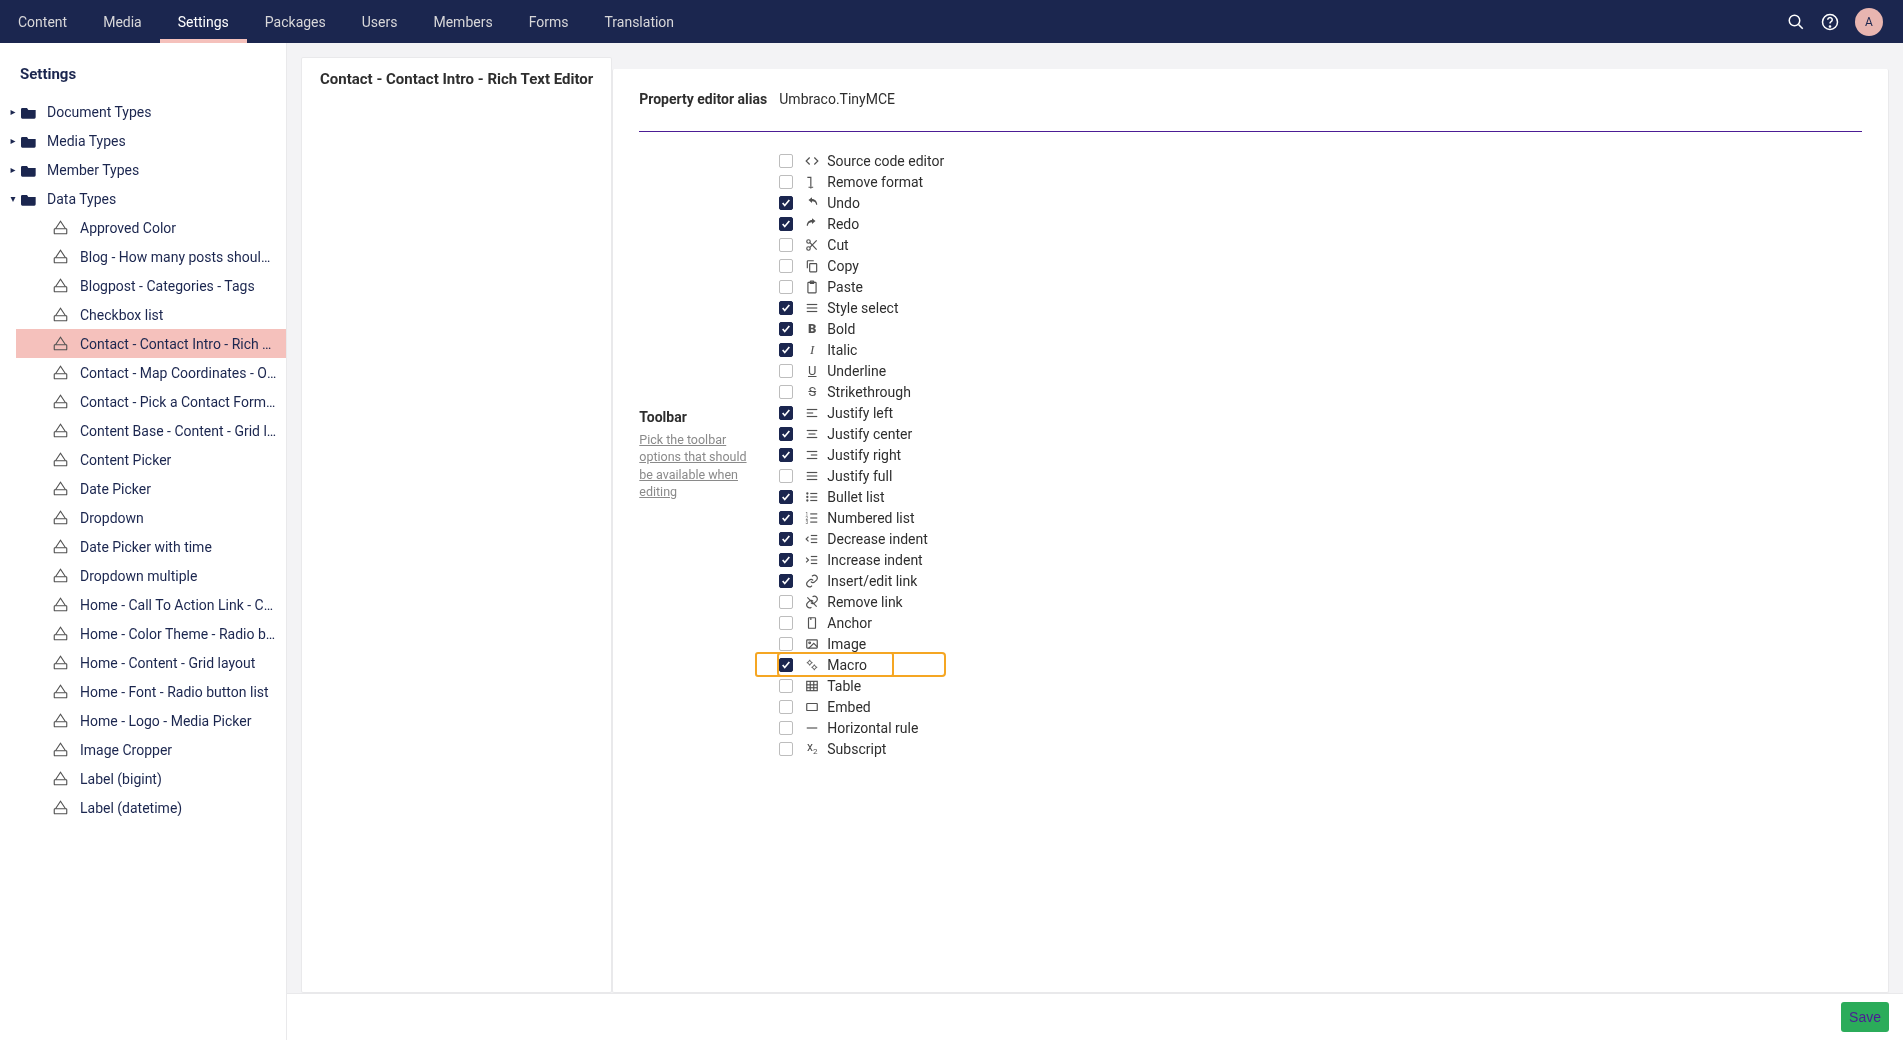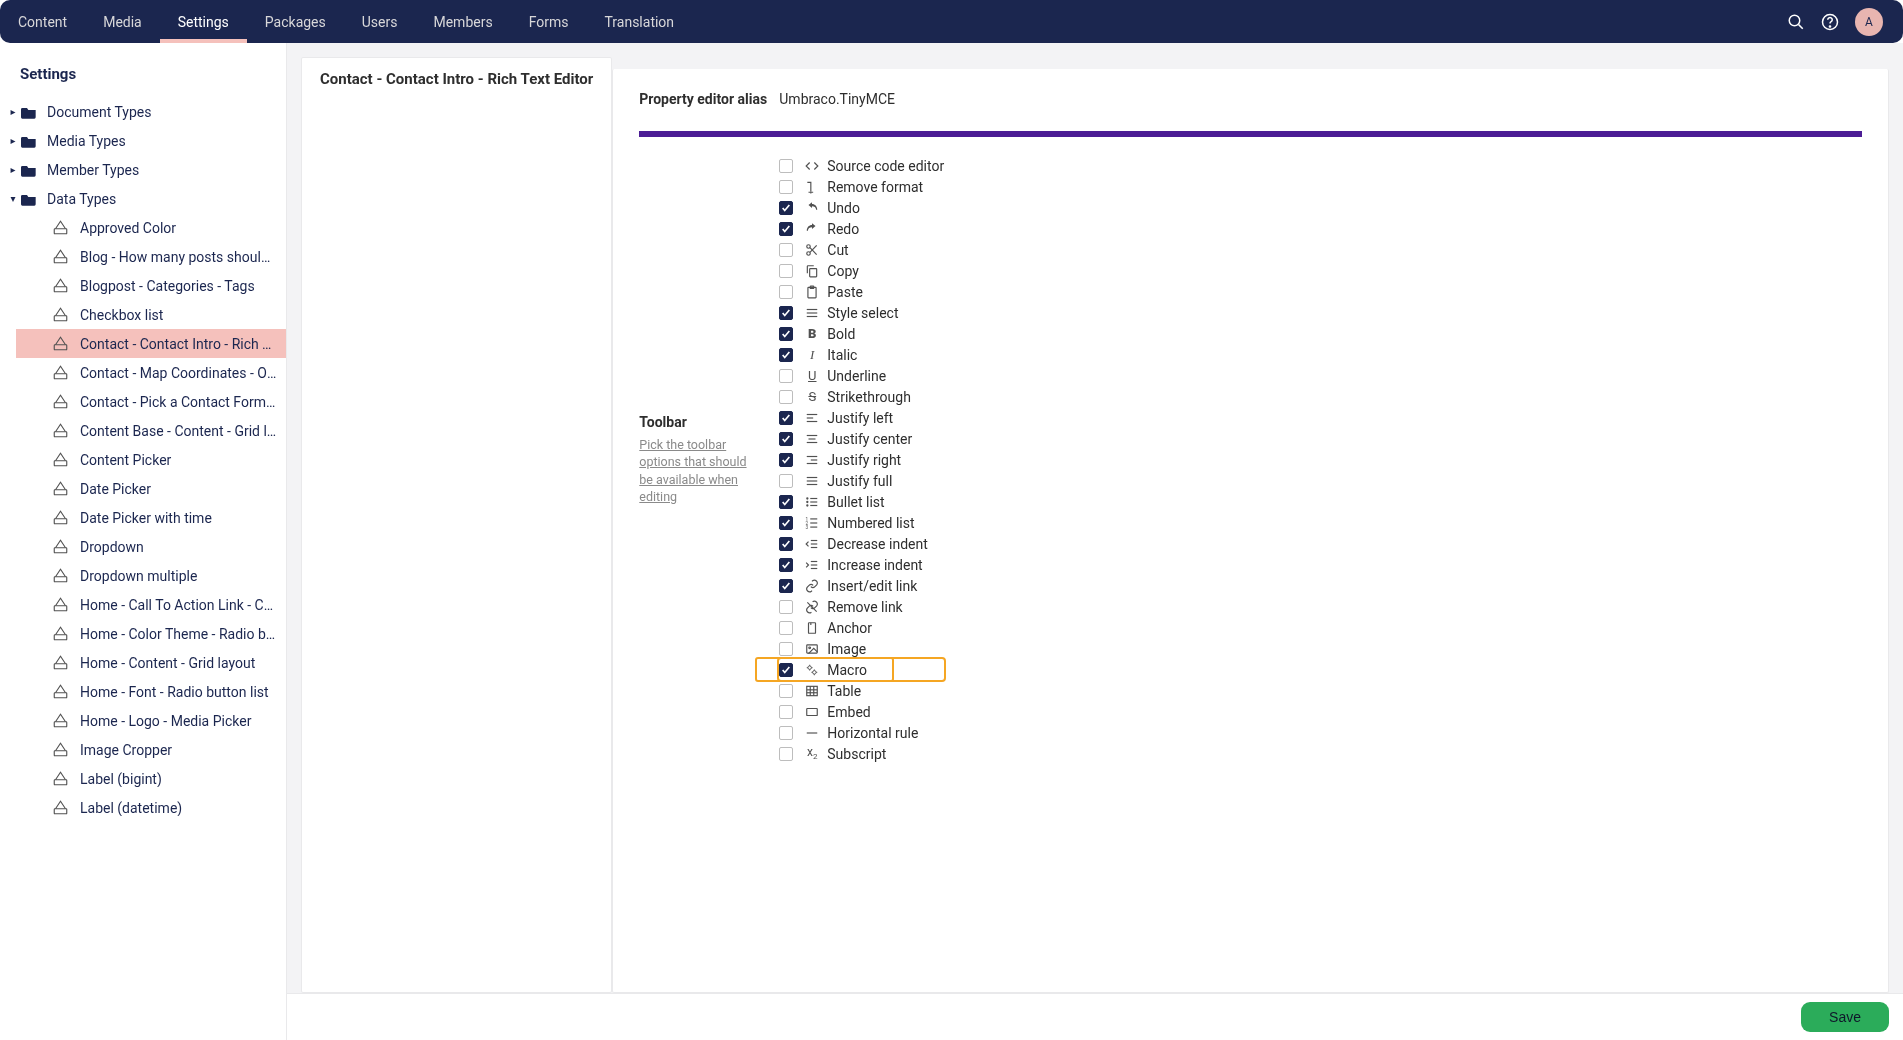--- a/index.html
+++ b/index.html
@@ -1,19 +1,19 @@
 <!DOCTYPE html>
 <html><head>
 <meta charset="utf-8">
 <style>
   * { box-sizing: border-box; margin: 0; padding: 0; }
   body { font-family: -apple-system, BlinkMacSystemFont, "Segoe UI", Roboto, "Helvetica Neue", Arial, sans-serif; font-size: 14px; color: #1b264f; background: #fff; overflow: hidden; }
   
   
-  .topnav { background: #1b264f; height: 43px; display: flex; align-items: center; padding: 0 0; color: #fff; position: relative; border-radius: 10px; }
+  .topnav { background: #1b264f; height: 43px; display: flex; align-items: center; padding: 0 0; color: #fff; position: relative; }
   .topnav-items { display: flex; height: 100%; }
   .topnav-item { padding: 0 18px; display: flex; align-items: center; color: #d8d7d9; font-size: 14px; cursor: pointer; position: relative; height:100%; }
   .topnav-item.active { color: #fff; }
   .topnav-item.active::after { content:''; position:absolute; left:0; right:0; bottom:0; height:4px; background:#f5c1bc; }
   .topnav-right { margin-left:auto; display:flex; align-items:center; gap:16px; padding-right:20px; }
   .topnav-icon { width:18px; height:18px; color:#fff; cursor:pointer; }
   .avatar { width:28px; height:28px; border-radius:50%; background:#e8b5b0; color:#1b264f; display:flex; align-items:center; justify-content:center; font-size:12px; }
 
   
   .layout { display:flex; height:calc(100vh - 43px); }
@@ -32,40 +32,40 @@
   .tree-sub .tree-row { padding-left:36px; }
   .tree-sub .tree-icon { margin-right:12px; }
   .tree-row.selected { background:#f5c1bc; }
   .tree-row.selected .tree-label { color:#1b264f; }
 
   
   .main { flex:1; display:flex; flex-direction:column; overflow:hidden; background:#f3f3f5; }
   .editor-wrap { margin:14px 14px 0 14px; flex:1; display:flex; flex-direction:row; overflow:hidden; }
   .editor-header { background:#fff; border:1px solid #e9e9eb; border-radius:2px; padding:12px 18px; font-weight:700; font-size:15px; color:#2e2e2e; }
   .editor-body { background:#fff; border:1px solid #e9e9eb; border-top:none; border-radius:2px; margin-top:12px; padding:18px 26px 20px 26px; flex:1; overflow-y:auto; }
-  .prop-row { display:flex; align-items:flex-start; padding:4px 0 24px 0; border-bottom:6px solid #4c1d95; margin-bottom:18px; }
+  .prop-row { display:flex; align-items:flex-start; padding:4px 0 24px 0; border-bottom:1px solid #4c1d95; margin-bottom:18px; }
   .prop-label-col { width:140px; flex-shrink:0; }
   .prop-label { font-weight:700; font-size:14px; color:#2e2e2e; }
   .prop-help { font-size:12.5px; color:#8a8a8a; line-height:1.4; margin-top:6px; width:120px;text-decoration:underline; }
   .prop-value { color:#2e2e2e; }
   
   .toolbar-row { display:flex; align-items:center; }
   .toolbar-list { list-style:none; padding:0; margin:0; }
   .toolbar-item { display:flex; align-items:center; height:21px; position:relative; }
   .toolbar-item.highlight { outline:2px solid #f5a623; outline-offset:0; border-radius:2px; padding-right:6px; }
   .toolbar-item.highlight::before { content:''; position:absolute; left:-24px; top:-2px; bottom:-2px; width:135px; border:2px solid #f5a623; border-radius:3px; }
   .chk { width:14px; height:14px; border:1px solid #bdbdbd; border-radius:2px; margin-right:12px; flex-shrink:0; display:inline-flex; align-items:center; justify-content:center; background:#fff; }
   .chk.checked { background:#1b264f; border-color:#1b264f; }
   .chk.checked svg { display:block; }
   .chk svg { display:none; width:10px; height:10px; color:#fff; }
   .tb-icon { width:14px; height:14px; margin-right:8px; display:inline-flex; align-items:center; justify-content:center; flex-shrink:0; color:#515151; }
   .tb-label { font-size:14px; color:#2e2e2e; }
   
   .footer-bar { background:#fff; border-top:1px solid #e9e9eb; padding:8px 14px; display:flex; justify-content:flex-end; }
-  .btn-save { background:#2bac5a; color:#0f172a; border:none; padding:7px 28px; font-size:14px; border-radius:9px; cursor:pointer; font-weight:500; }
+  .btn-save { background:#2bac5a; color:#4c1d95; border:none; padding:7px 8px; font-size:14px; border-radius:3px; cursor:pointer; font-weight:500; }
 
   
   svg { display:block; }
 </style>
 </head>
 <body>
 
 <div class="topnav">
   <div class="topnav-items" id="topnav-items">
       <div class="topnav-item">Content</div>
@@ -255,32 +255,32 @@
               </div>
             </li>
             <li class="tree-li">
               <div class="tree-row">
                 <span class="tree-icon">
                   <svg width="15" height="15" viewBox="0 0 24 24" fill="none" stroke="#515151" stroke-width="1.8">
                     <rect x="2" y="14" width="20" height="8" rx="1"></rect>
                     <path d="M4 14 L12 2 L20 14"></path>
                   </svg>
                 </span>
+                <span class="tree-label">Dropdown</span>
+              </div>
+            </li>
+            <li class="tree-li">
+              <div class="tree-row">
+                <span class="tree-icon">
+                  <svg width="15" height="15" viewBox="0 0 24 24" fill="none" stroke="#515151" stroke-width="1.8">
+                    <rect x="2" y="14" width="20" height="8" rx="1"></rect>
+                    <path d="M4 14 L12 2 L20 14"></path>
+                  </svg>
+                </span>
                 <span class="tree-label">Date Picker with time</span>
-              </div>
-            </li>
-            <li class="tree-li">
-              <div class="tree-row">
-                <span class="tree-icon">
-                  <svg width="15" height="15" viewBox="0 0 24 24" fill="none" stroke="#515151" stroke-width="1.8">
-                    <rect x="2" y="14" width="20" height="8" rx="1"></rect>
-                    <path d="M4 14 L12 2 L20 14"></path>
-                  </svg>
-                </span>
-                <span class="tree-label">Dropdown</span>
               </div>
             </li>
             <li class="tree-li">
               <div class="tree-row">
                 <span class="tree-icon">
                   <svg width="15" height="15" viewBox="0 0 24 24" fill="none" stroke="#515151" stroke-width="1.8">
                     <rect x="2" y="14" width="20" height="8" rx="1"></rect>
                     <path d="M4 14 L12 2 L20 14"></path>
                   </svg>
                 </span>

